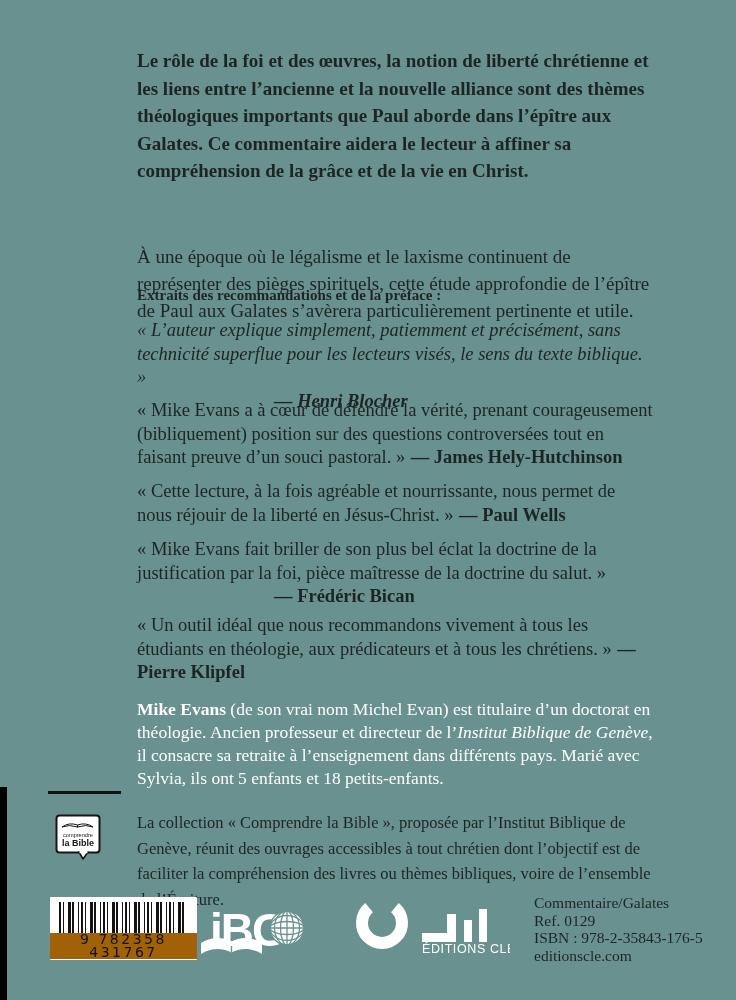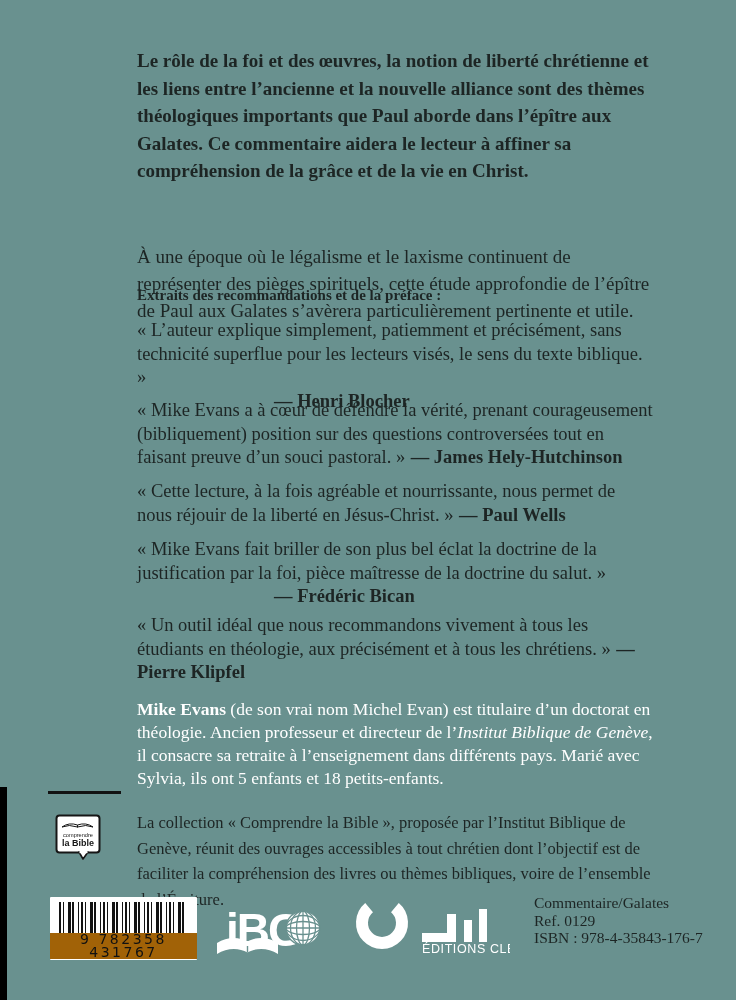--- a/index.html
+++ b/index.html
@@ -17,21 +17,21 @@
     overflow:hidden;
   }
   .page{position:absolute;inset:0;width:736px;height:1000px;}
   .block{position:absolute;left:137px;width:516px;}
 
   .intro{top:47px;font-weight:bold;font-size:19px;line-height:27.5px;}
   .context{top:195px;font-size:19px;line-height:27px;margin-top:48px;}
   .extracts-heading{top:287px;font-size:15px;font-weight:bold;}
 
   .quote{font-size:18.5px;line-height:23.5px;}
-  .q1{top:319px;}
+  .q1{top:319px;font-style:italic;}
   .q2{top:399px;}
   .q3{top:480px;}
   .q4{top:538px;}
   .q5{top:614px;}
   .quote .author{font-weight:bold;margin-left:.3em;}
   .quote .author.block{display:block;margin-left:0;}
 
   .bio{top:698px;color:var(--white);font-size:17.5px;line-height:23px;}
   .bio .bio-name{font-weight:bold;}
   .bio .bio-press{font-style:italic;}
@@ -50,21 +50,21 @@
       #131313 0 2px,#fff 2px 4px,#131313 4px 5px,#fff 5px 9px,
       #131313 9px 12px,#fff 12px 13px,#131313 13px 15px,#fff 15px 19px,
       #131313 19px 20px,#fff 20px 22px);
   }
   .barcode .digits{
     position:absolute;left:0;right:0;bottom:1px;text-align:center;
     font-family:"DejaVu Sans",sans-serif;font-size:14px;letter-spacing:2.5px;
     color:#111;background:#a16207;line-height:13px;
   }
 
-  .ibg-logo{position:absolute;left:214px;top:901px;}
+  .ibg-logo{position:absolute;left:198px;top:901px;}
   .cle-logo{position:absolute;left:352px;top:897px;}
 
   .imprint{position:absolute;left:534px;top:894px;font-size:15.5px;line-height:17.5px;color:var(--ink);}
 </style>
 </head>
 <body>
 
 <div class="page">
 
   <p class="block intro">Le rôle de la foi et des œuvres, la notion de liberté chrétienne et les liens entre l’ancienne et la nouvelle alliance sont des thèmes théologiques importants que Paul aborde dans l’épître aux Galates. Ce commentaire aidera le lecteur à affiner sa compréhension de la grâce et de la vie en Christ.</p>
@@ -74,21 +74,21 @@
   <p class="block extracts-heading">Extraits des recommandations et de la préface :</p>
 
   <p class="block quote q1"><span>« L’auteur explique simplement, patiemment et précisément, sans technicité superflue pour les lecteurs visés, le sens du texte biblique. »</span><strong class="author block-author block">— Henri Blocher</strong></p>
 
   <p class="block quote q2"><span>« Mike Evans a à cœur de défendre la vérité, prenant courageusement (bibliquement) position sur des questions controversées tout en faisant preuve d’un souci pastoral. »</span><strong class="author">— James Hely-Hutchinson</strong></p>
 
   <p class="block quote q3"><span>« Cette lecture, à la fois agréable et nourrissante, nous permet de nous réjouir de la liberté en Jésus-Christ. »</span><strong class="author">— Paul Wells</strong></p>
 
   <p class="block quote q4"><span>« Mike Evans fait briller de son plus bel éclat la doctrine de la justification par la foi, pièce maîtresse de la doctrine du salut. »</span><strong class="author block">— Frédéric Bican</strong></p>
 
-  <p class="block quote q5"><span>« Un outil idéal que nous recommandons vivement à tous les étudiants en théologie, aux précisément et à tous les chrétiens. »</span><strong class="author">— Pierre Klipfel</strong></p>
+  <p class="block quote q5"><span>« Un outil idéal que nous recommandons vivement à tous les étudiants en théologie, aux prédicateurs et à tous les chrétiens. »</span><strong class="author">— Pierre Klipfel</strong></p>
 
   <p class="block bio"><span class="bio-name">Mike Evans</span><span> (de son vrai nom Michel Evan) est titulaire d’un doctorat en théologie. Ancien professeur et directeur de l’</span><span class="bio-press">Institut Biblique de Genève</span><span>, il consacre sa retraite à l’enseignement dans différents pays. Marié avec Sylvia, ils ont 5 enfants et 18 petits-enfants.</span></p>
 
   <div class="spine-bar"></div>
   <div class="divider"></div>
 
   <div class="badge">
     <svg width="46" height="48" viewBox="0 0 46 48">
       <rect x="1.5" y="1.5" width="43" height="37" rx="3" fill="#ffffff" stroke="#161616" stroke-width="2"></rect>
       <path d="M24 38 L33 38 L28 45 Z" fill="#ffffff" stroke="#161616" stroke-width="1.6" stroke-linejoin="round"></path>
@@ -142,16 +142,17 @@
       <rect x="95" y="17" width="9" height="28" fill="#ffffff"></rect>
       <rect x="112" y="23" width="8" height="22" fill="#ffffff"></rect>
       <rect x="127" y="12" width="8" height="33" fill="#ffffff"></rect>
       <text x="70" y="56" font-family="Liberation Sans, sans-serif" font-size="12.5" letter-spacing="0.6" fill="#ffffff">ÉDITIONS CLÉ</text>
     </svg>
   </div>
 
   <div class="imprint">
     <div>Commentaire/Galates</div>
     <div>Ref. 0129</div>
-    <div>ISBN : 978-4-35843-176-7</div>
+    <div>ISBN : 978-2-35843-176-5</div>
+    <div>editionscle.com</div>
   </div>
 
 </div>
 
 </body></html>

